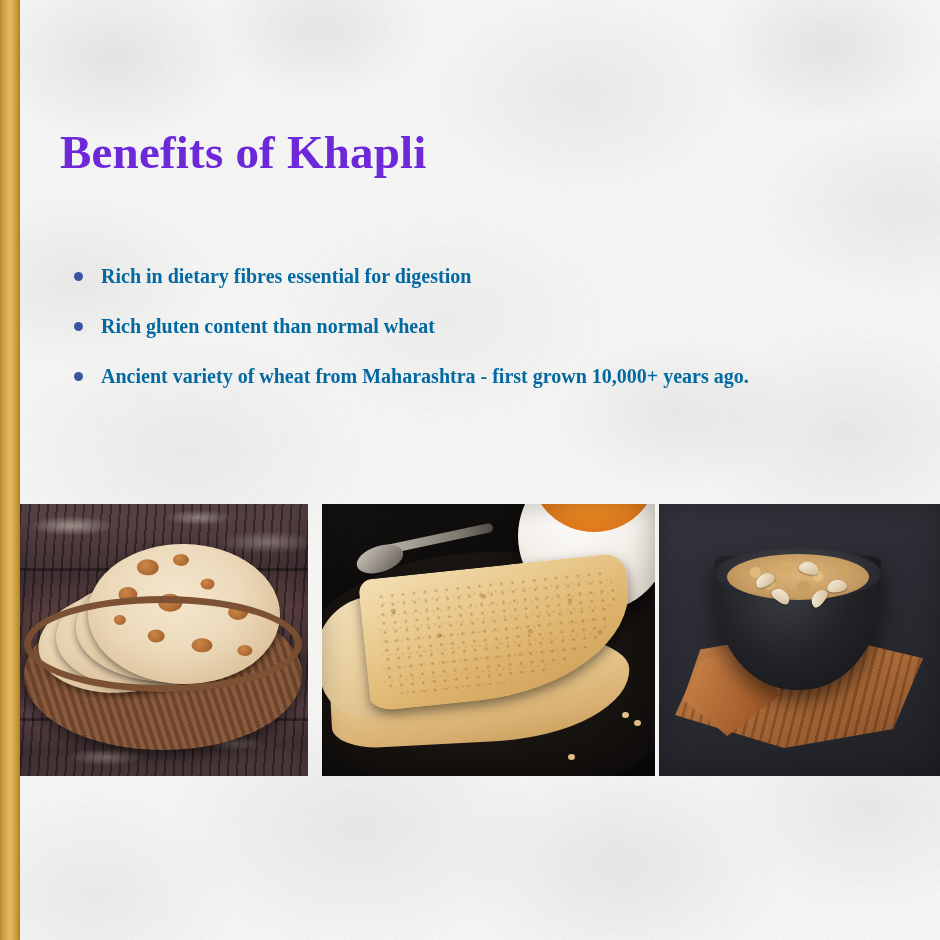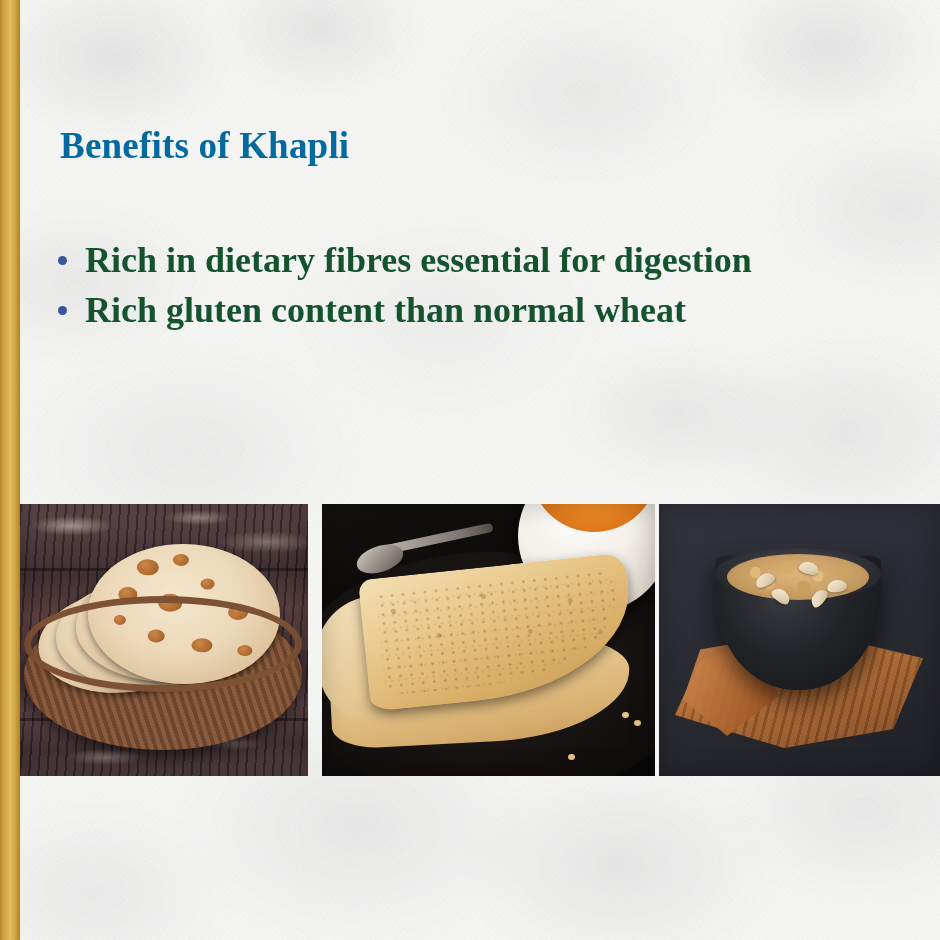--- a/index.html
+++ b/index.html
@@ -77,42 +77,42 @@
       #c0922f 90%,
       #a87f28 100%);
   }
 
   
   .headline {
     position: absolute;
     left: 60px;
     top: 84px;
     width: 640px;
-    color: #0369a1;
+    color: #6d28d9;
     font-family: "Liberation Serif", "DejaVu Serif", serif;
     font-weight: 700;
-    font-size: 37px;
+    font-size: 47px;
     line-height: 74px;
     letter-spacing: 0.2px;
   }
   .headline-line { display: block; white-space: nowrap; }
 
   
   .bullets {
     position: absolute;
     left: 56px;
     top: 236px;
     width: 850px;
     list-style: none;
-    margin: 0;
+    margin: 16px;
     padding: 0;
-    color: #14532d;
+    color: #0369a1;
     font-family: "Liberation Serif", "DejaVu Serif", serif;
     font-weight: 700;
-    font-size: 36px;
+    font-size: 20px;
     line-height: 48px;
   }
   .bullets li {
     position: relative;
     padding-left: 29px;
     margin: 0 0 2px 0;
   }
   .bullets li::before {
     content: "";
     position: absolute;
@@ -370,20 +370,21 @@
 
   <div class="gold-bar"></div>
 
   <h1 class="headline">
     <span class="headline-line">Benefits of Khapli</span>
   </h1>
 
   <ul class="bullets">
     <li>Rich in dietary fibres essential for digestion</li>
     <li>Rich gluten content than normal wheat</li>
+    <li>Ancient variety of wheat from Maharashtra - first grown 10,000+ years ago.</li>
   </ul>
 
   <div class="photo-strip">
 
     <div class="photo photo-1">
       <div class="photo-inner">
         <div class="wood"></div>
         <div class="wood-plank" style="top:64px;"></div>
         <div class="wood-plank" style="top:214px;"></div>
         <div class="flour-dust"></div>

